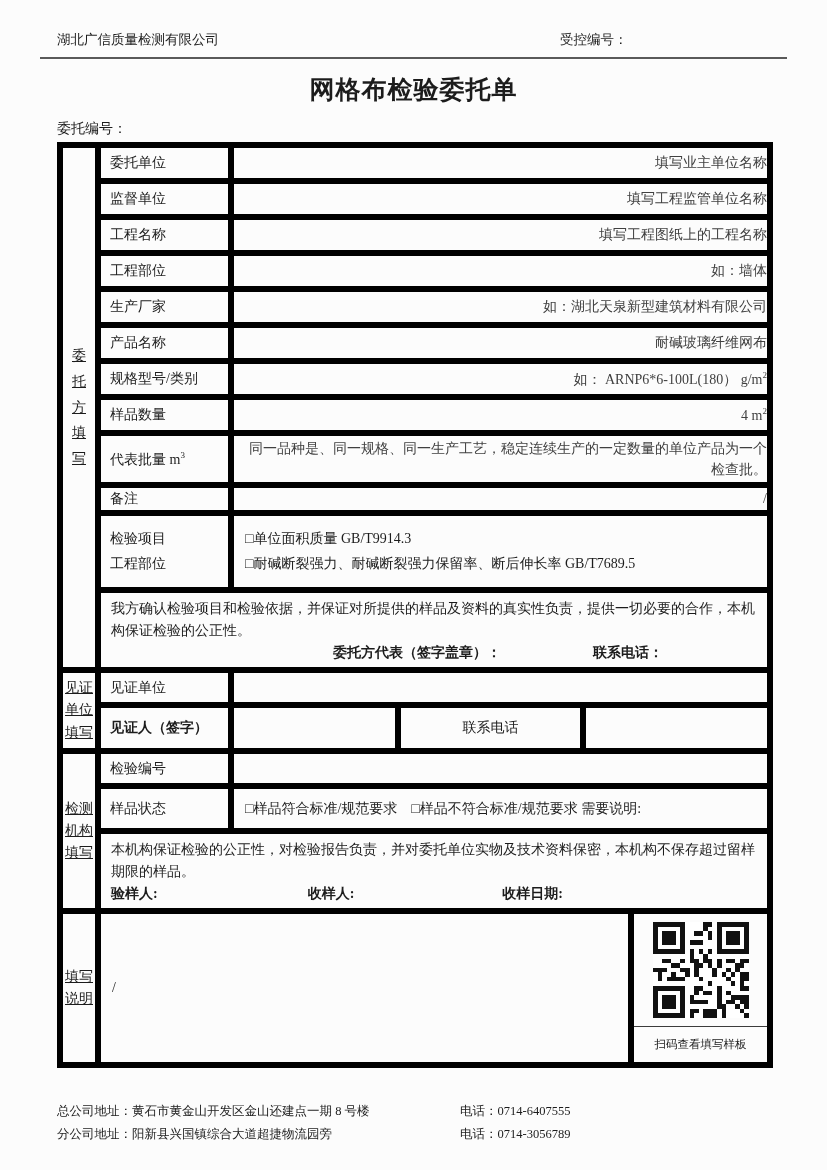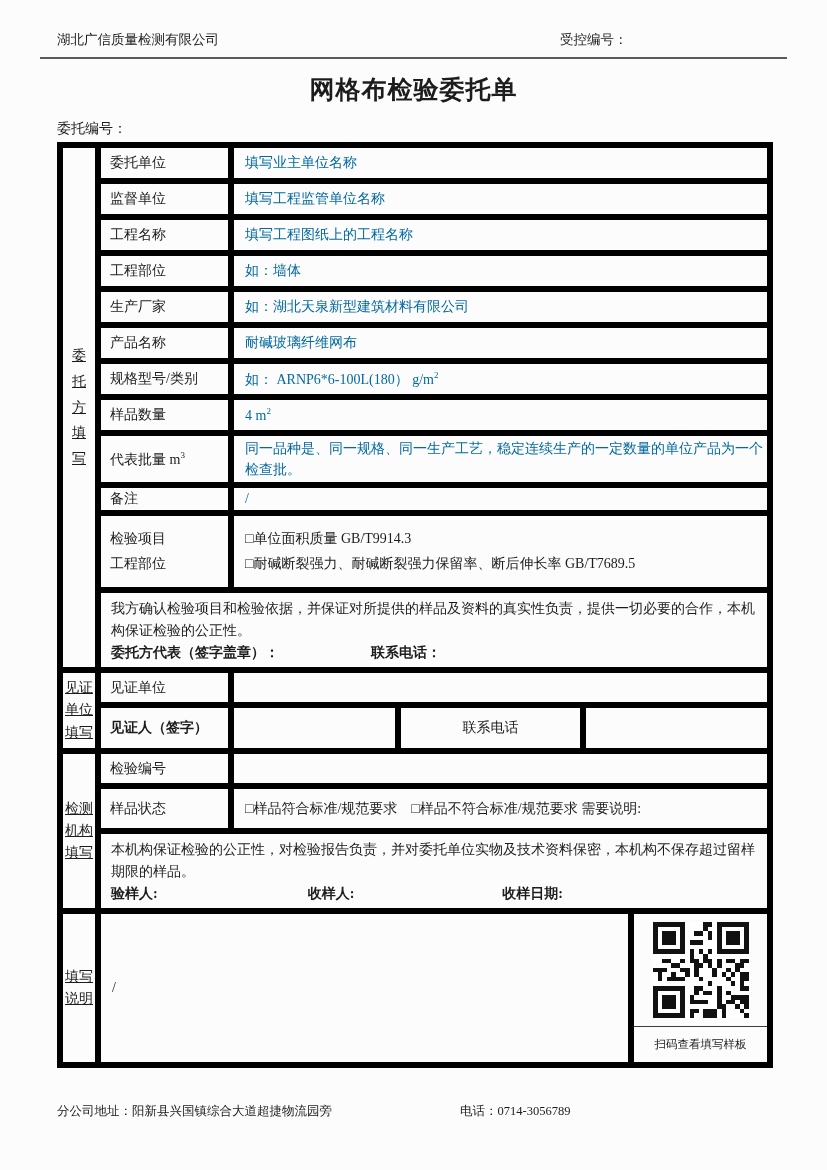--- a/index.html
+++ b/index.html
@@ -46,39 +46,39 @@
   table.form { border: 1.5px solid #3c3c3c; }
   table.form td { border: 6px solid #000000; vertical-align: middle; }
 
   td.side { text-align: center; padding: 0; }
   .vtext { margin: 0 auto; word-break: break-all; line-height: 1.85; font-size: 14px; text-decoration: underline; }
   .v1 { width: 1.1em; }
   .v2 { width: 2.15em; line-height: 1.6; }
 
   td.lbl { padding-left: 9px; }
   td.val { padding-left: 11px; }
-  .red { color: #0369a1; }
+  .red { color: #404040; text-align: right; }
   .b { font-weight: bold; }
   td.center { text-align: center; }
 
   
   tr.r36 td { height: 36px; }
   tr.r43 td { height: 43px; }
   tr.r28 td { height: 28px; }
   tr.r77 td { height: 77px; }
   tr.r65 td { height: 65px; }
   tr.r35 td { height: 35px; }
   tr.r46 td { height: 46px; }
   tr.r45 td { height: 45px; }
   tr.r148 td { height: 148px; }
 
   .two-line div { line-height: 1.75; }
   td.stmt { padding: 5px 10px 3px 10px; line-height: 1.55; vertical-align: top; }
   .sigline { display: flex; margin-top: 1px; }
-  .sig-rep { font-weight: bold; }
+  .sig-rep { margin-left: 222px; font-weight: bold; }
   .sig-phone { margin-left: 92px; font-weight: bold; }
   .sign3 { display: flex; font-weight: bold; margin-top: 1px; }
   .sign3 .s2 { margin-left: 150px; }
   .sign3 .s3 { margin-left: 148px; }
 
   sup { font-size: 9px; }
 
   
   td.qrcell { padding: 0; vertical-align: top; }
   .qrwrap { display: flex; flex-direction: column; height: 148px; }
@@ -348,18 +348,22 @@
           </div>
           <div class="qrcap">扫码查看填写样板</div>
         </div>
       </td>
     </tr>
   </tbody>
     </table>
 
   <div class="footer">
     <div class="frow">
+      <span class="addr">总公司地址：黄石市黄金山开发区金山还建点一期 8 号楼</span>
+      <span>电话：0714-6407555</span>
+    </div>
+    <div class="frow">
       <span class="addr">分公司地址：阳新县兴国镇综合大道超捷物流园旁</span>
       <span>电话：0714-3056789</span>
     </div>
   </div>
 
 </div>
 
 </body></html>

